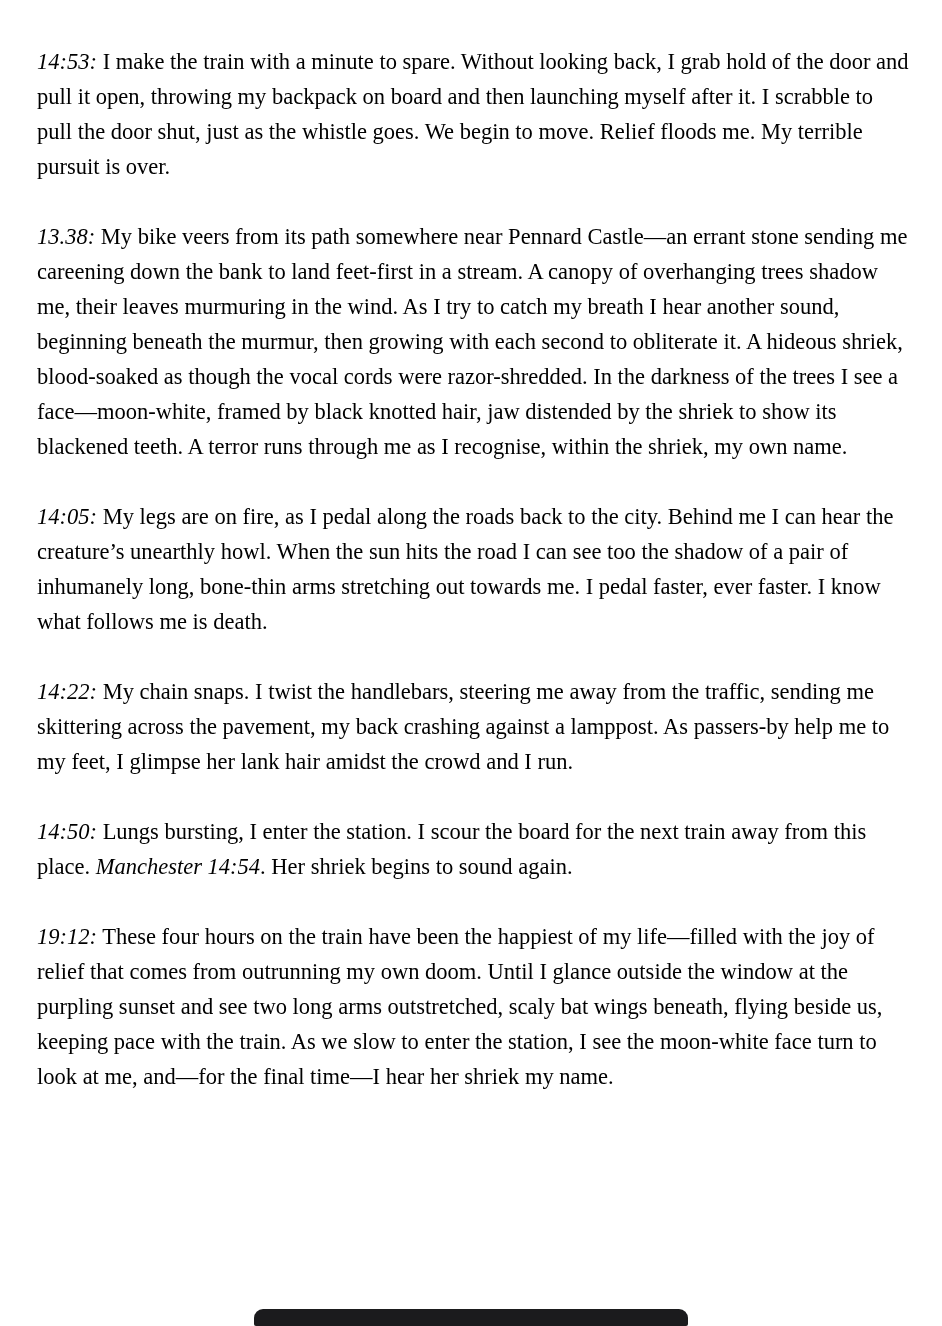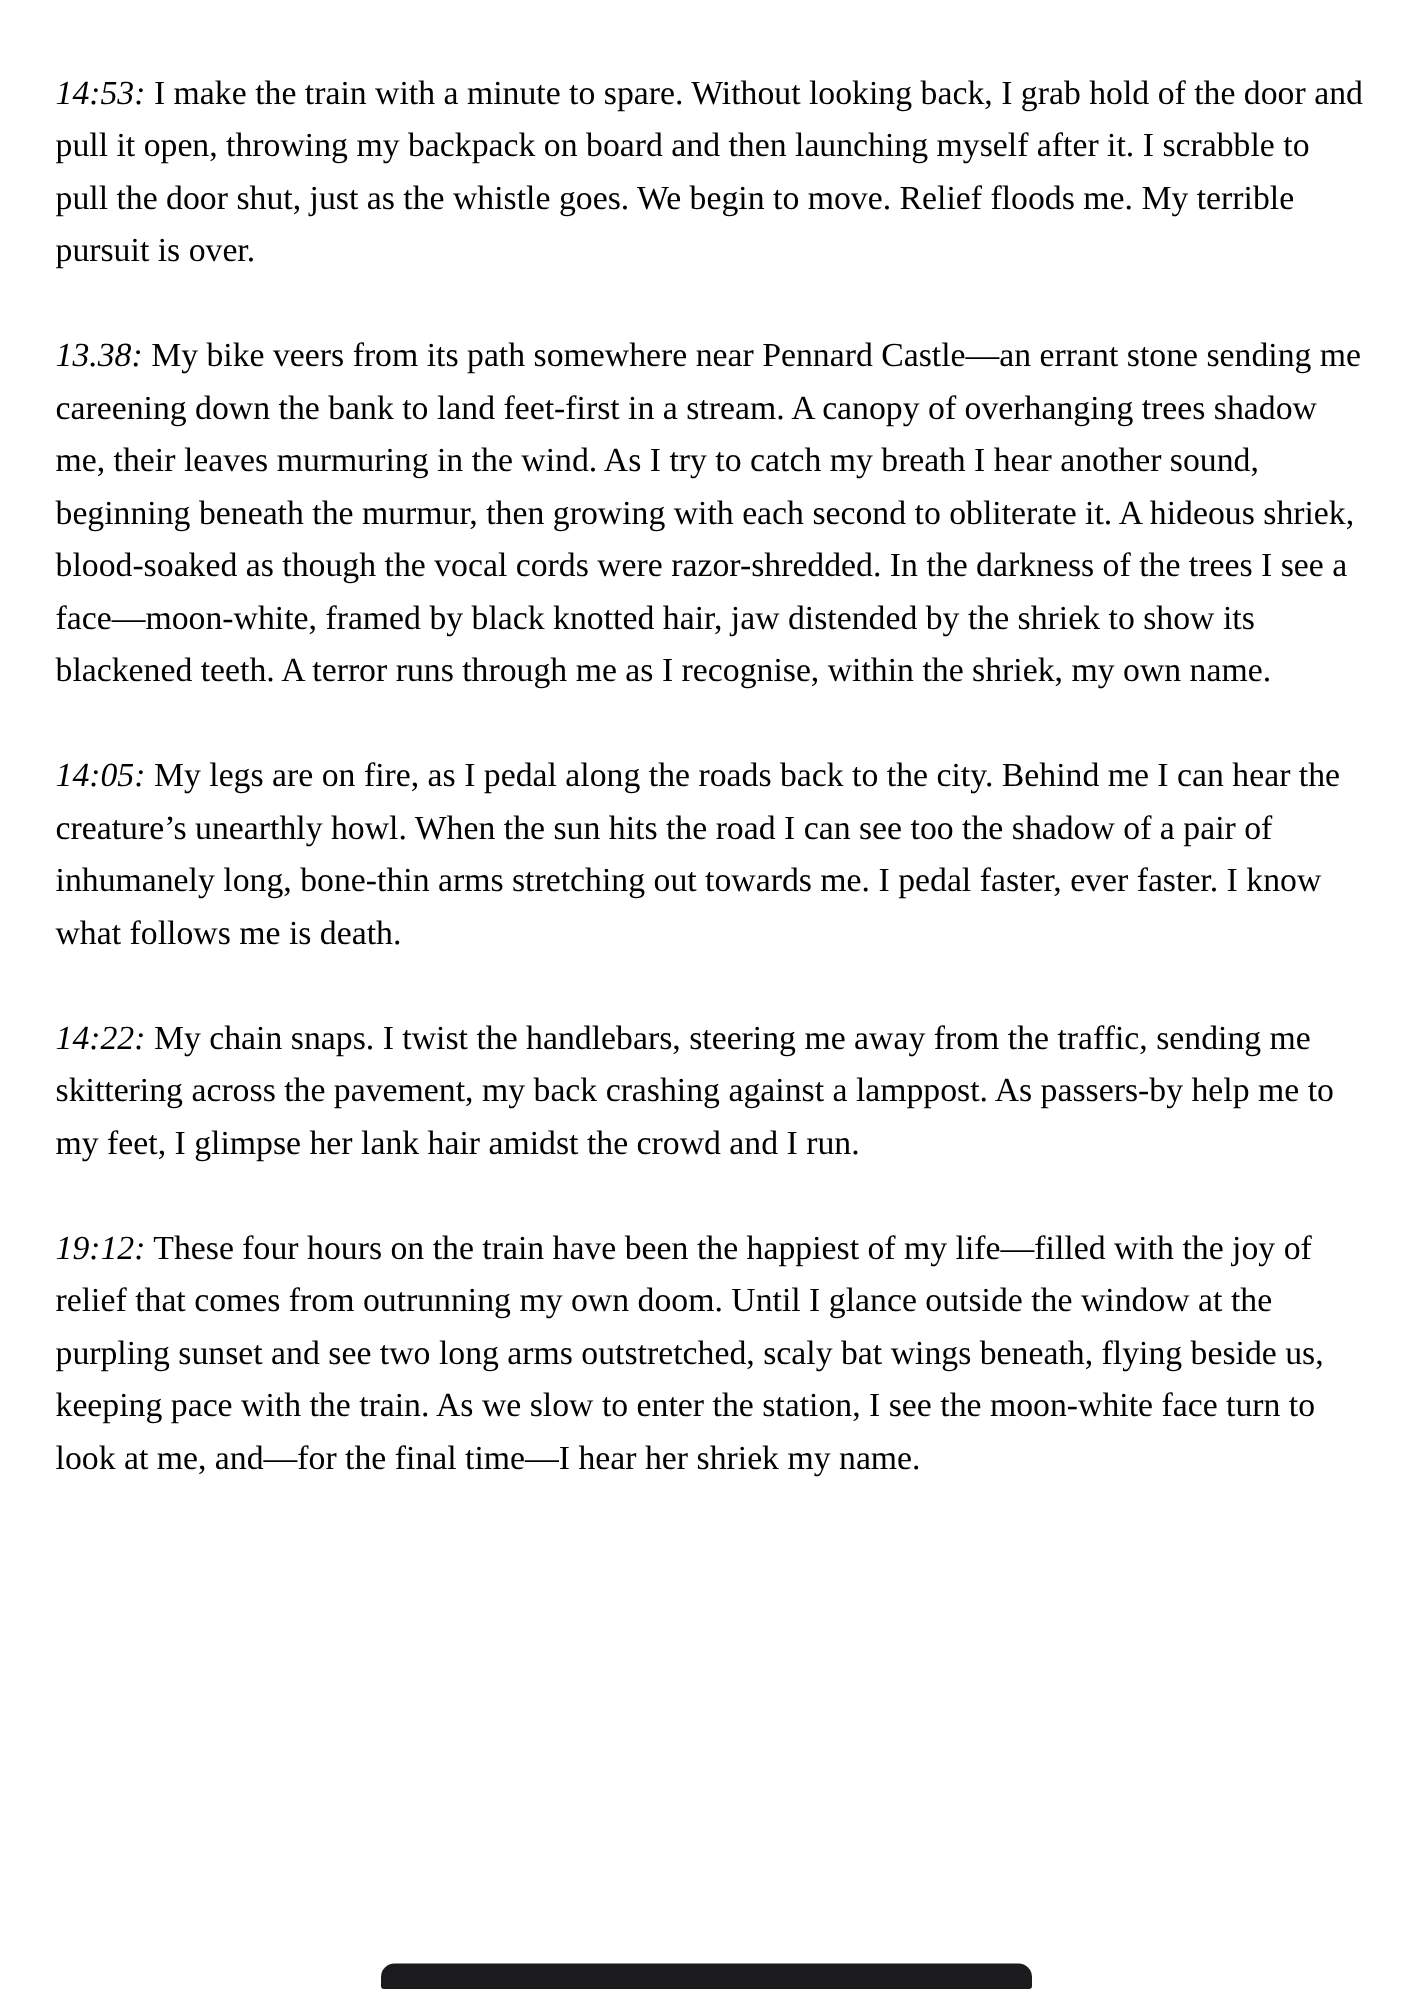--- a/index.html
+++ b/index.html
@@ -44,16 +44,17 @@
 </style>
 </head>
 <body style="background: rgb(255, 255, 255);">
 
 <div class="page">
   <div class="content" id="entries" style="color: rgb(0, 0, 0);">
       <p><span class="italic">14:53:</span><span> I make the train with a minute to spare. Without looking back, I grab hold of the door and pull it open, throwing my backpack on board and then launching myself after it. I scrabble to pull the door shut, just as the whistle goes. We begin to move. Relief floods me. My terrible pursuit is over.</span></p>
       <p><span class="italic">13.38:</span><span> My bike veers from its path somewhere near Pennard Castle—an errant stone sending me careening down the bank to land feet-first in a stream. A canopy of overhanging trees shadow me, their leaves murmuring in the wind. As I try to catch my breath I hear another sound, beginning beneath the murmur, then growing with each second to obliterate it. A hideous shriek, blood-soaked as though the vocal cords were razor-shredded. In the darkness of the trees I see a face—moon-white, framed by black knotted hair, jaw distended by the shriek to show its blackened teeth. A terror runs through me as I recognise, within the shriek, my own name.</span></p>
       <p><span class="italic">14:05:</span><span> My legs are on fire, as I pedal along the roads back to the city. Behind me I can hear the creature’s unearthly howl. When the sun hits the road I can see too the shadow of a pair of inhumanely long, bone-thin arms stretching out towards me. I pedal faster, ever faster. I know what follows me is death.</span></p>
       <p><span class="italic">14:22:</span><span> My chain snaps. I twist the handlebars, steering me away from the traffic, sending me skittering across the pavement, my back crashing against a lamppost. As passers-by help me to my feet, I glimpse her lank hair amidst the crowd and I run.</span></p>
+      <p><span class="italic">14:50:</span><span> Lungs bursting, I enter the station. I scour the board for the next train away from this place. </span><span class="italic">Manchester 14:54</span><span>. Her shriek begins to sound again.</span></p>
       <p><span class="italic">19:12:</span><span> These four hours on the train have been the happiest of my life—filled with the joy of relief that comes from outrunning my own doom. Until I glance outside the window at the purpling sunset and see two long arms outstretched, scaly bat wings beneath, flying beside us, keeping pace with the train. As we slow to enter the station, I see the moon-white face turn to look at me, and—for the final time—I hear her shriek my name.</span></p>
     </div>
   <div class="home-indicator" id="home-indicator" style="background: rgb(27, 27, 29);"></div>
 </div>
 
 </body></html>

